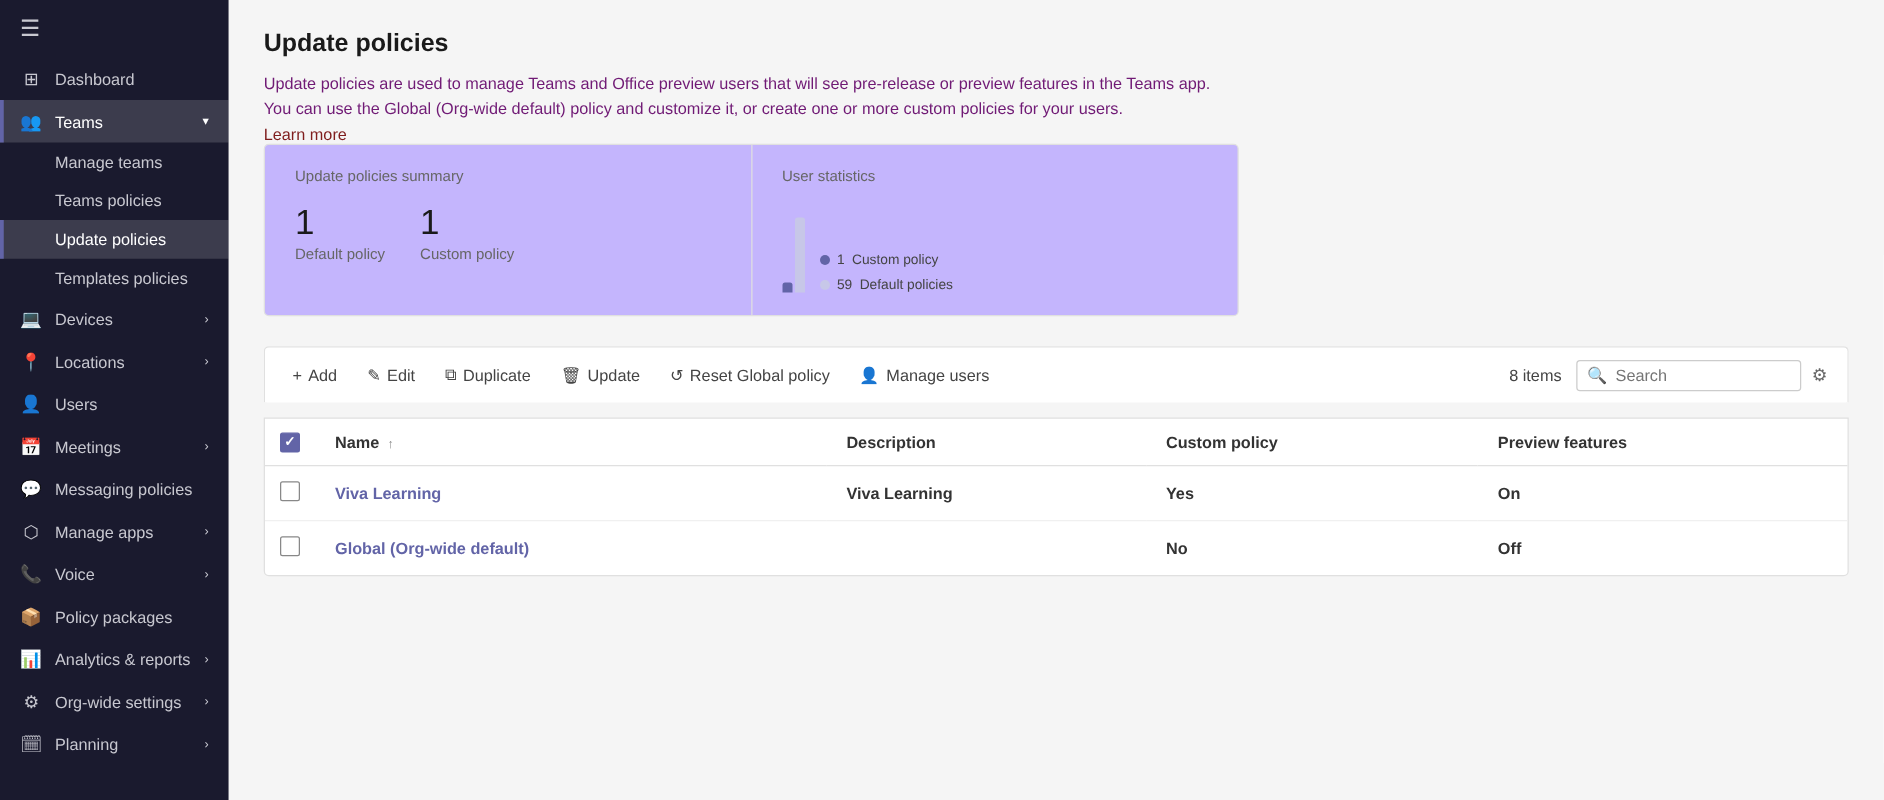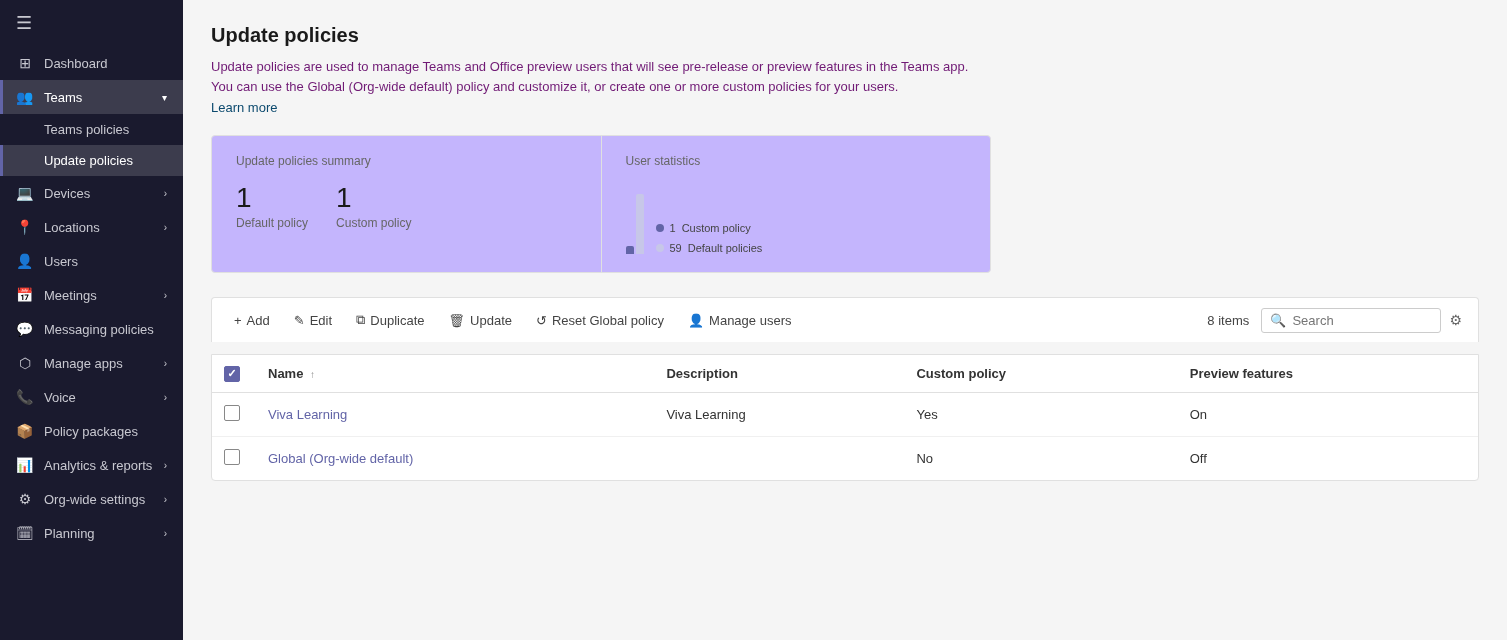--- a/index.html
+++ b/index.html
@@ -75,25 +75,24 @@
       margin-bottom: 10px;
     }
     .page-desc {
       font-size: 13px;
       color: #701a75;
       line-height: 1.5;
       max-width: 780px;
       margin-bottom: 4px;
     }
     .learn-more {
-      color: #0c4a6e;
+      color: #7f1d1d;
       font-size: 13px;
       text-decoration: none;
       display: inline-block;
-      margin-bottom: 20px;
     }
 
     
     .summary-cards {
       display: flex;
       gap: 0;
       background: #c4b5fd;
       border: 1px solid #e0e0e0;
       border-radius: 4px;
       margin-bottom: 24px;
@@ -210,21 +209,21 @@
     thead th {
       padding: 10px 16px;
       text-align: left;
       font-size: 13px;
       font-weight: 600;
       color: #333;
     }
     thead th.check-col { width: 40px; padding: 10px 12px; }
     tbody tr { border-bottom: 1px solid #f0f0f0; }
     tbody tr:last-child { border-bottom: none; }
-    tbody td { padding: 12px 16px; font-size: 13px; color: #333; }
+    tbody td { padding: 12px 16px; font-size: 13px; color: #333; font-weight: bold; }
     tbody td.check-col { padding: 12px 12px; }
     .link-cell { color: #6264a7; text-decoration: none; cursor: pointer; }
     .sort-icon { font-size: 10px; color: #888; margin-left: 3px; }
 
     .checkbox-style {
       width: 16px; height: 16px;
       border: 1px solid #888;
       border-radius: 2px;
       display: inline-flex; align-items: center; justify-content: center;
       background: #fff;
@@ -244,24 +243,30 @@
     <span class="icon">⊞</span>
     <span>Dashboard</span>
   </div>
 
   <div class="sidebar-item active">
     <span class="icon">👥</span>
     <span>Teams</span>
     <span class="chevron">▾</span>
   </div>
   <a class="sidebar-sub-item">
+    <span>Manage teams</span>
+  </a>
+  <a class="sidebar-sub-item">
     <span>Teams policies</span>
   </a>
   <a class="sidebar-sub-item active">
     <span>Update policies</span>
+  </a>
+  <a class="sidebar-sub-item">
+    <span>Templates policies</span>
   </a>
 
   <div class="sidebar-item">
     <span class="icon">💻</span>
     <span>Devices</span>
     <span class="chevron">›</span>
   </div>
 
   <div class="sidebar-item">
     <span class="icon">📍</span>

